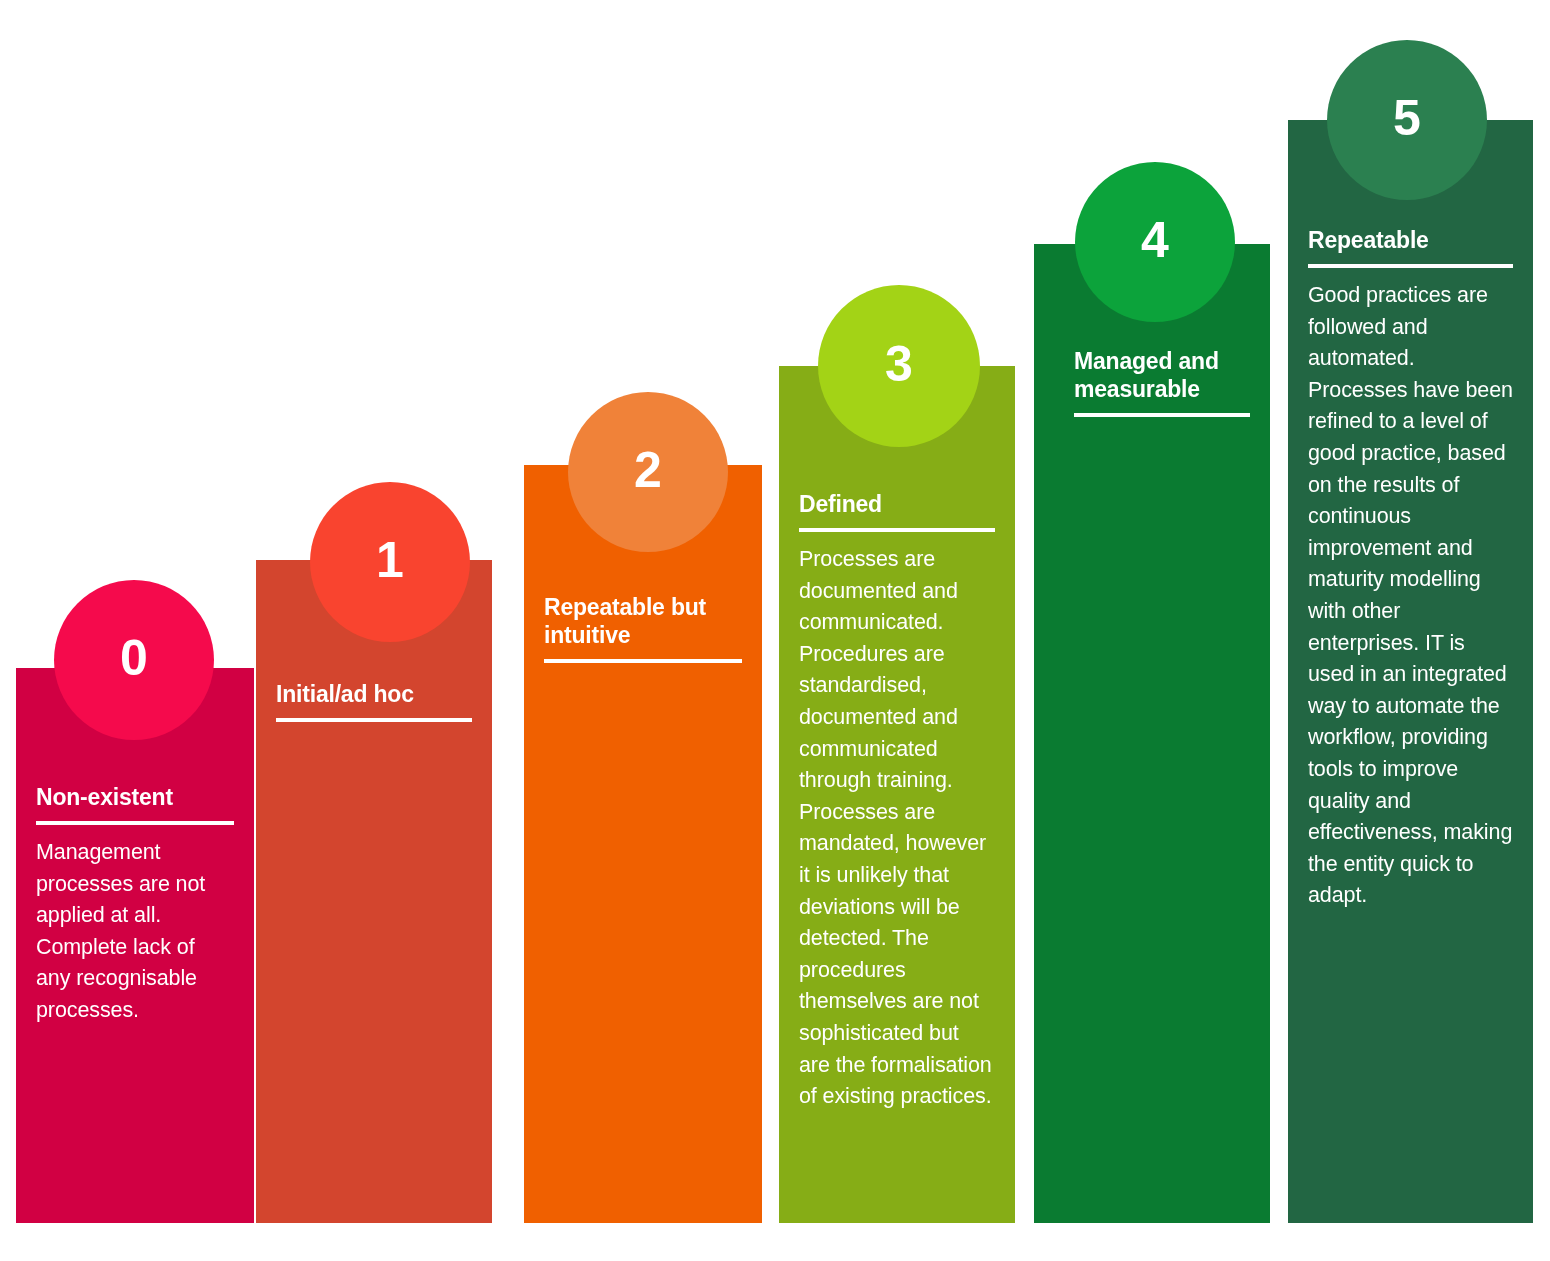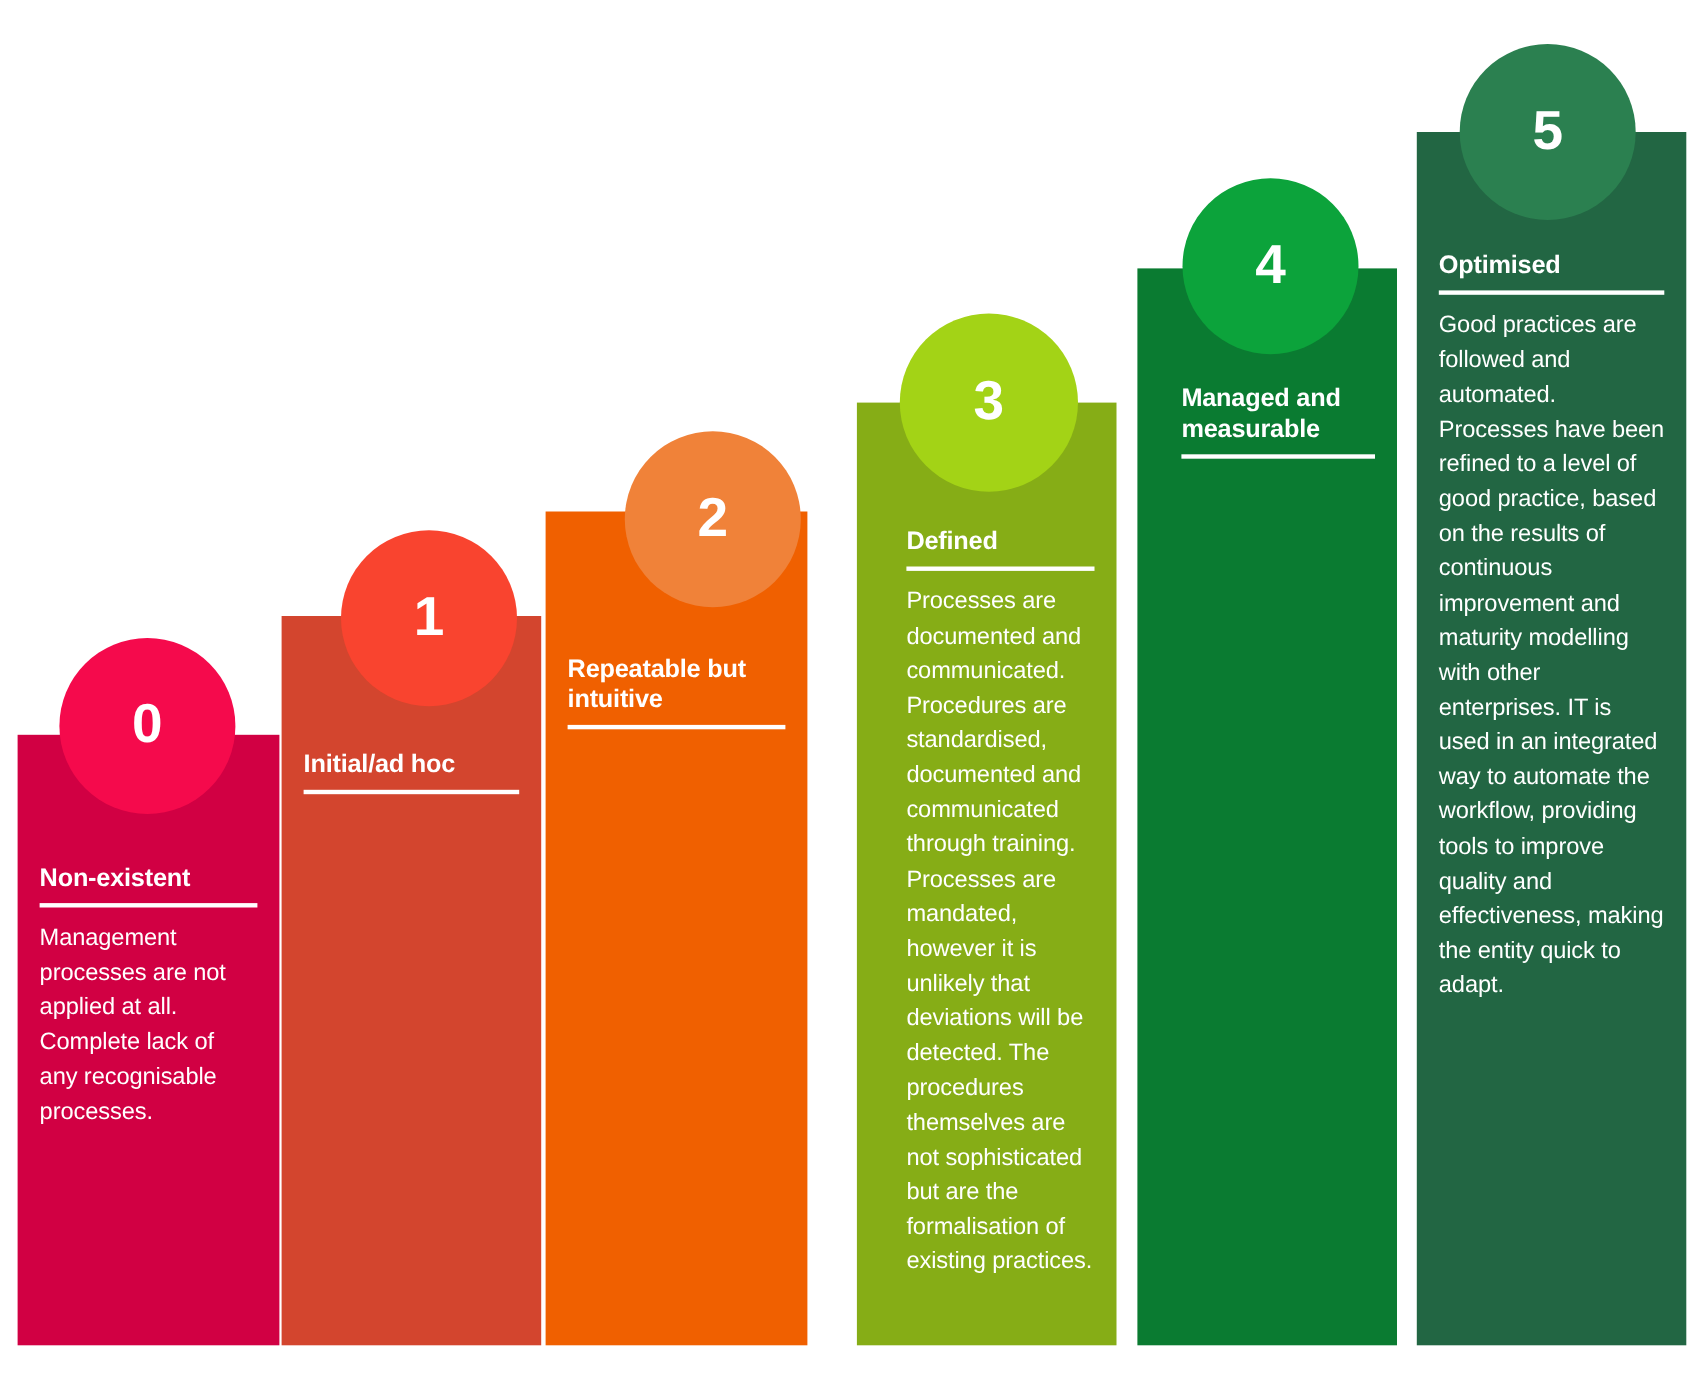--- a/index.html
+++ b/index.html
@@ -83,34 +83,34 @@
       <div class="bar" style="top: 0px; height: 663px; background: rgb(211, 69, 46);">
         <div class="bar-inner" style="top: 120px;">
           <div class="level-title">Initial/ad hoc</div>
           <div class="rule"></div>
         </div>
       </div>
     </div>
     <div class="badge" style="left: 310px; top: 482px; width: 160px; height: 160px; background: rgb(249, 68, 47);">
       <span class="badge-num">1</span>
     </div>
-    <div class="level" style="left: 496px; top: 465px; width: 238px; height: 758px;">
+    <div class="level" style="left: 524px; top: 465px; width: 238px; height: 758px;">
       <div class="bar" style="top: 0px; height: 758px; background: rgb(240, 96, 0);">
         <div class="bar-inner" style="top: 128px;">
           <div class="level-title">Repeatable but intuitive</div>
           <div class="rule"></div>
         </div>
       </div>
     </div>
     <div class="badge" style="left: 568px; top: 392px; width: 160px; height: 160px; background: rgb(240, 130, 57);">
       <span class="badge-num">2</span>
     </div>
     <div class="level" style="left: 779px; top: 366px; width: 236px; height: 857px;">
       <div class="bar" style="top: 0px; height: 857px; background: rgb(134, 173, 22);">
-        <div class="bar-inner" style="top: 111px; margin-left: 25px;">
+        <div class="bar-inner" style="top: 124px;">
           <div class="level-title">Defined</div>
           <div class="rule"></div>
           <div class="level-desc">Processes are documented and communicated. Procedures are standardised, documented and communicated through training. Processes are mandated, however it is unlikely that deviations will be detected. The procedures themselves are not sophisticated but are the formalisation of existing practices.</div>
         </div>
       </div>
     </div>
     <div class="badge" style="left: 818px; top: 285px; width: 162px; height: 162px; background: rgb(163, 211, 22);">
       <span class="badge-num">3</span>
     </div>
     <div class="level" style="left: 1034px; top: 244px; width: 236px; height: 979px;">
@@ -120,21 +120,21 @@
           <div class="rule"></div>
         </div>
       </div>
     </div>
     <div class="badge" style="left: 1075px; top: 162px; width: 160px; height: 160px; background: rgb(12, 163, 59);">
       <span class="badge-num">4</span>
     </div>
     <div class="level" style="left: 1288px; top: 120px; width: 245px; height: 1103px;">
       <div class="bar" style="top: 0px; height: 1103px; background: rgb(34, 102, 67);">
         <div class="bar-inner" style="top: 106px;">
-          <div class="level-title">Optimised</div>
+          <div class="level-title">Repeatable</div>
           <div class="rule"></div>
           <div class="level-desc">Good practices are followed and automated. Processes have been refined to a level of good practice, based on the results of continuous improvement and maturity modelling with other enterprises. IT is used in an integrated way to automate the workflow, providing tools to improve quality and effectiveness, making the entity quick to adapt.</div>
         </div>
       </div>
     </div>
     <div class="badge" style="left: 1327px; top: 40px; width: 160px; height: 160px; background: rgb(43, 128, 80);">
       <span class="badge-num">5</span>
     </div>
   </div>
 

